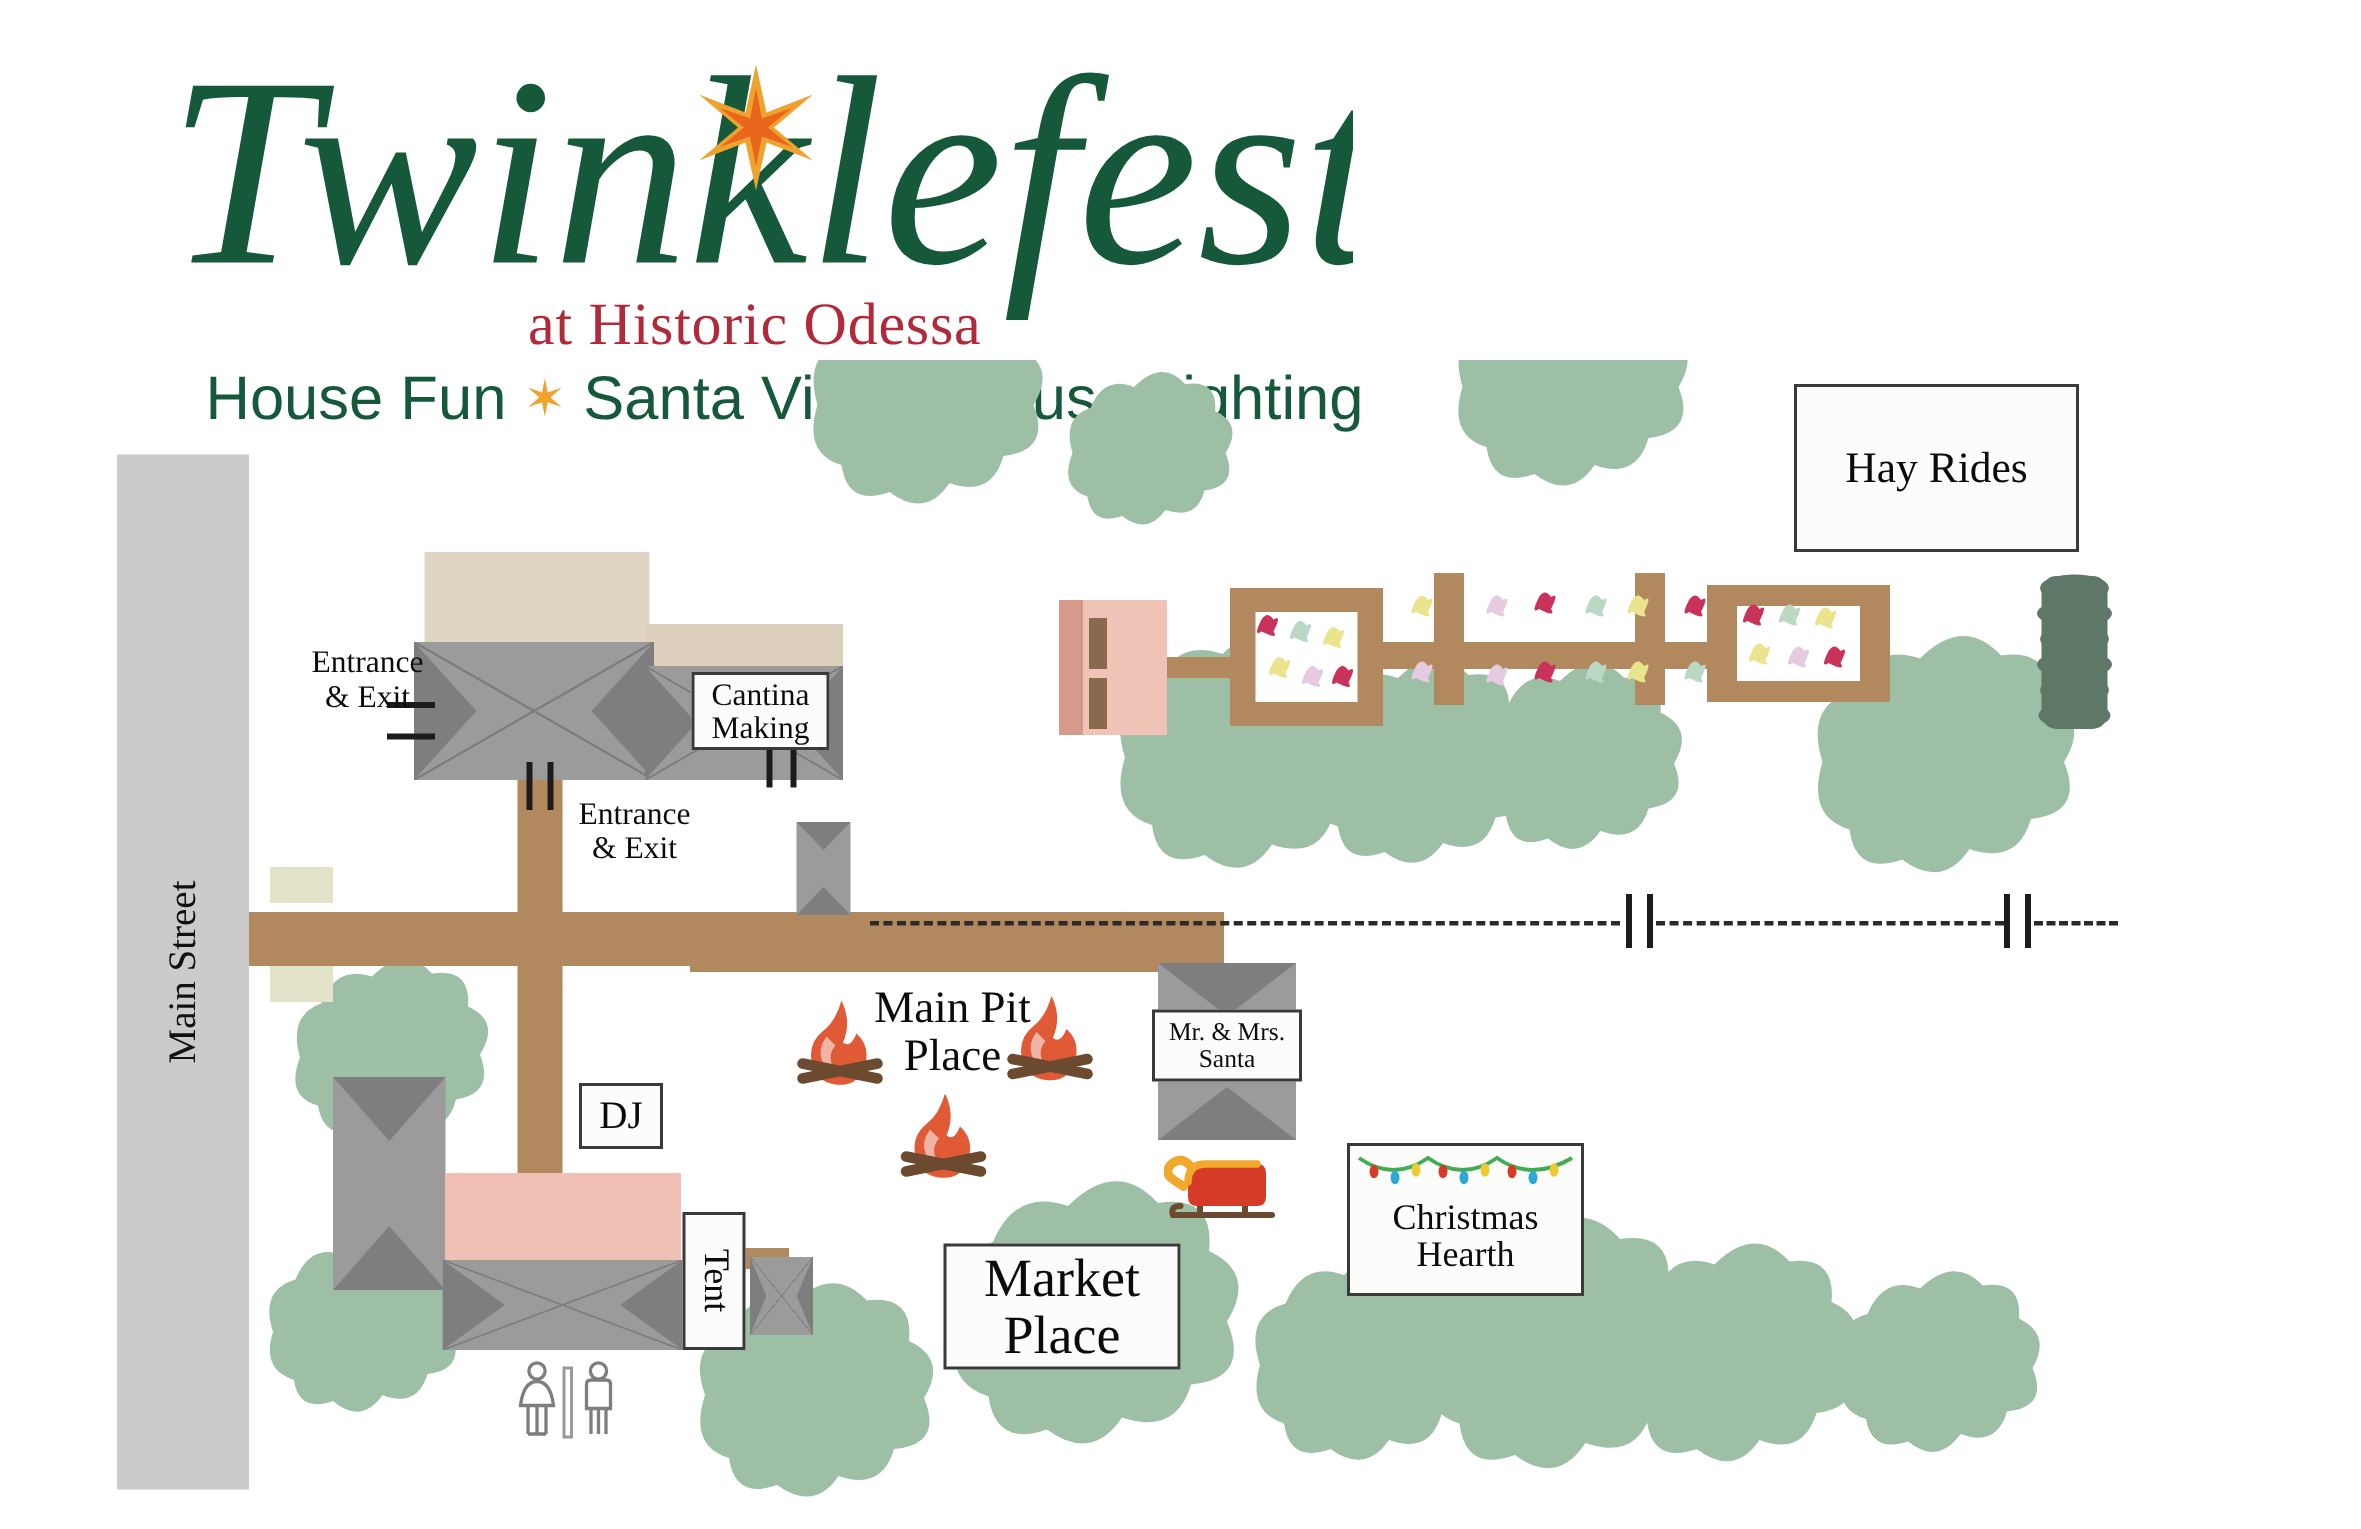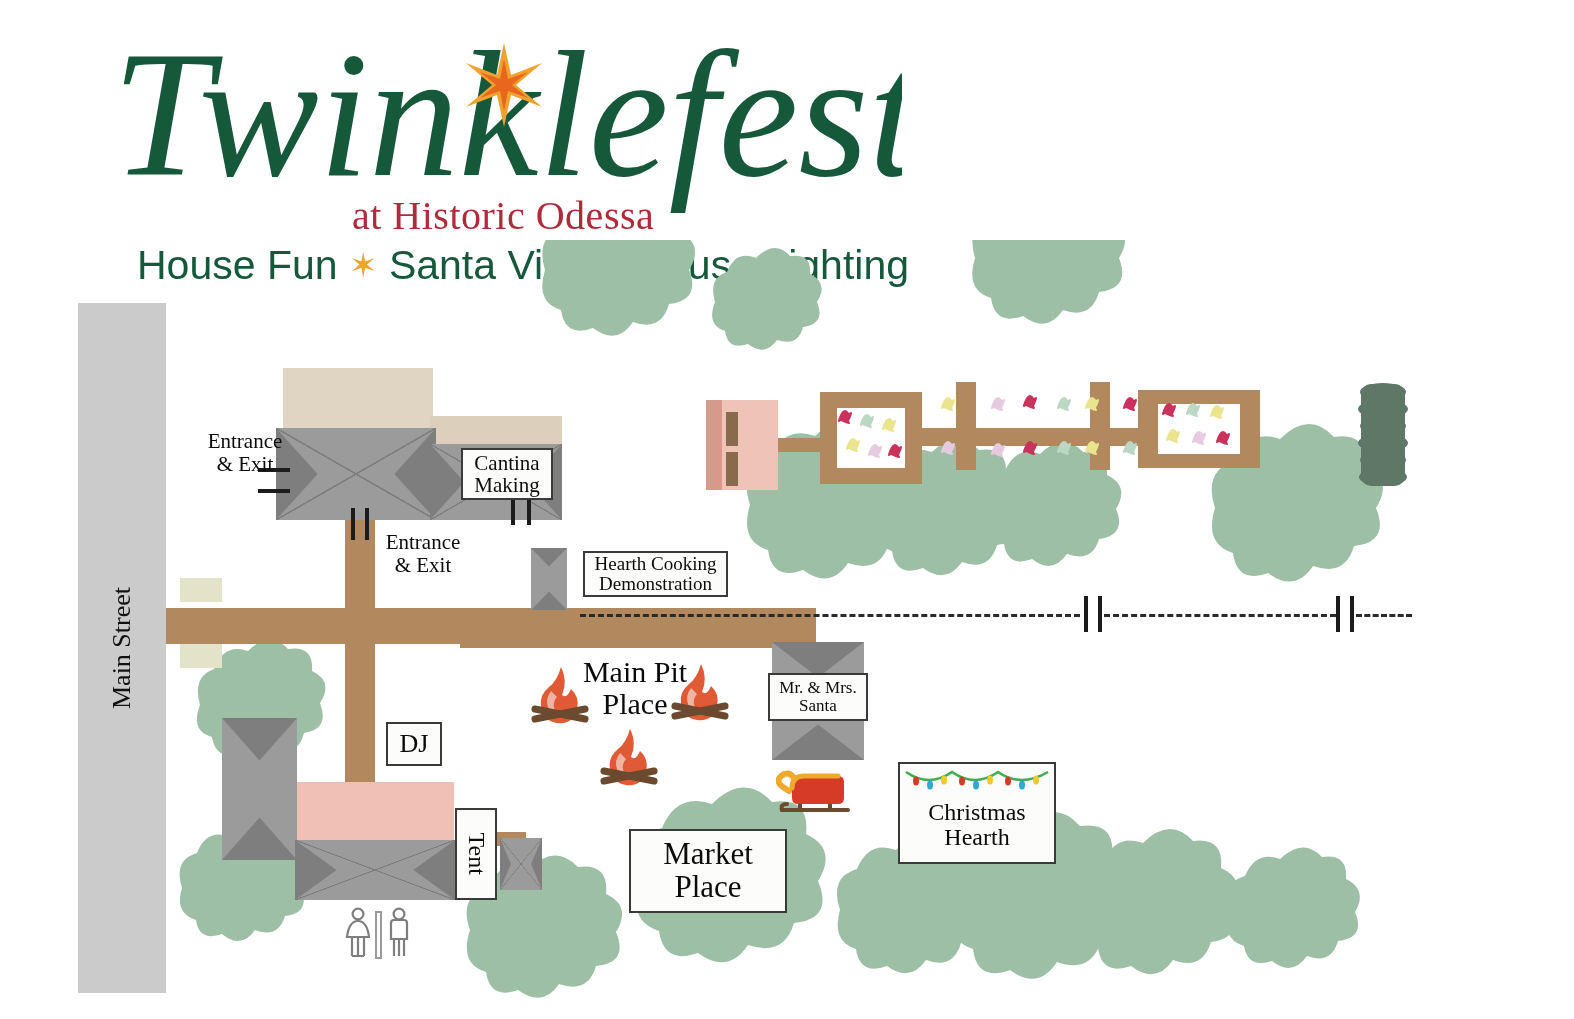--- a/index.html
+++ b/index.html
@@ -159,24 +159,20 @@
     <div>Entrance</div>
     <div>&amp; Exit</div>
   </div>
 
   <div class="lbl" style="left:461px;top:448px;width:92px;height:52px;font-size:21px;flex-direction:column;">
     <div>Cantina</div>
     <div>Making</div>
   </div>
 
   <div class="bldg hip-tb" style="left:531px;top:548px;width:36px;height:62px;"></div>
-  <div class="lbl" style="left:583px;top:551px;width:145px;height:46px;font-size:19px;flex-direction:column;">
-    <div>Hearth Cooking</div>
-    <div>Demonstration</div>
-  </div>
 
   <div class="abs pinkbldg" style="left:706px;top:400px;width:72px;height:90px;"></div>
   <div class="abs pinkstrip" style="left:706px;top:400px;width:16px;height:90px;"></div>
   <div class="abs winbar" style="left:726px;top:412px;width:12px;height:34px;"></div>
   <div class="abs winbar" style="left:726px;top:452px;width:12px;height:34px;"></div>
 
   <div class="abs gpath" style="left:778px;top:438px;width:52px;height:14px;"></div>
 
   <div class="abs gpath" style="left:820px;top:392px;width:102px;height:92px;">
     <div class="abs gbed" style="left:17px;top:16px;width:68px;height:60px;"></div>
@@ -220,20 +216,23 @@
     <g>
       <path d="M8,6 q4,-6 8,0 q6,-4 0,8 q4,6 -8,0 q-6,4 0,-8 Z" fill="#C9325B"></path>
       <path d="M32,6 q4,-6 8,0 q6,-4 0,8 q4,6 -8,0 q-6,4 0,-8 Z" fill="#BBD8C4"></path>
       <path d="M56,8 q4,-6 8,0 q6,-4 0,8 q4,6 -8,0 q-6,4 0,-8 Z" fill="#EBE48E"></path>
       <path d="M12,32 q4,-6 8,0 q6,-4 0,8 q4,6 -8,0 q-6,4 0,-8 Z" fill="#EBE48E"></path>
       <path d="M38,34 q4,-6 8,0 q6,-4 0,8 q4,6 -8,0 q-6,4 0,-8 Z" fill="#E6CBE0"></path>
       <path d="M62,34 q4,-6 8,0 q6,-4 0,8 q4,6 -8,0 q-6,4 0,-8 Z" fill="#C9325B"></path>
     </g>
   </svg>
 
+  <div class="lbl" style="left:1196px;top:256px;width:190px;height:112px;font-size:29px;">
+    <span>Hay Rides</span>
+  </div>
 
   <div class="fence" style="left:580px;top:614px;width:500px;"></div>
   <div class="post" style="left:1084px;top:596px;height:36px;"></div>
   <div class="post" style="left:1098px;top:596px;height:36px;"></div>
   <div class="fence" style="left:1104px;top:614px;width:232px;"></div>
   <div class="post" style="left:1336px;top:596px;height:36px;"></div>
   <div class="post" style="left:1350px;top:596px;height:36px;"></div>
   <div class="fence" style="left:1356px;top:614px;width:56px;"></div>
 
   <div class="plain" style="left:570px;top:656px;width:130px;font-size:30px;">
@@ -289,21 +288,21 @@
         <ellipse cx="86" cy="14" rx="3" ry="4.5" fill="#EFC930"></ellipse>
         <ellipse cx="104" cy="15" rx="3" ry="4.5" fill="#D63B27"></ellipse>
         <ellipse cx="118" cy="19" rx="3" ry="4.5" fill="#2FA8D6"></ellipse>
         <ellipse cx="132" cy="14" rx="3" ry="4.5" fill="#EFC930"></ellipse>
       </g>
     </svg>
     <div>Christmas</div>
     <div>Hearth</div>
   </div>
 
-  <div class="lbl" style="left:629px;top:829px;width:158px;height:84px;font-size:31px;flex-direction:column;">
+  <div class="lbl" style="left:629px;top:829px;width:158px;height:84px;font-size:36px;flex-direction:column;">
     <div>Market</div>
     <div>Place</div>
   </div>
 
   <div class="bldg hip-tb" style="left:222px;top:718px;width:75px;height:142px;"></div>
 
   <div class="abs pinkroof" style="left:297px;top:782px;width:157px;height:58px;"></div>
   <div class="bldg hip-lr" style="left:295px;top:840px;width:160px;height:60px;">
       <div class="ridge-h"></div>
     </div>

